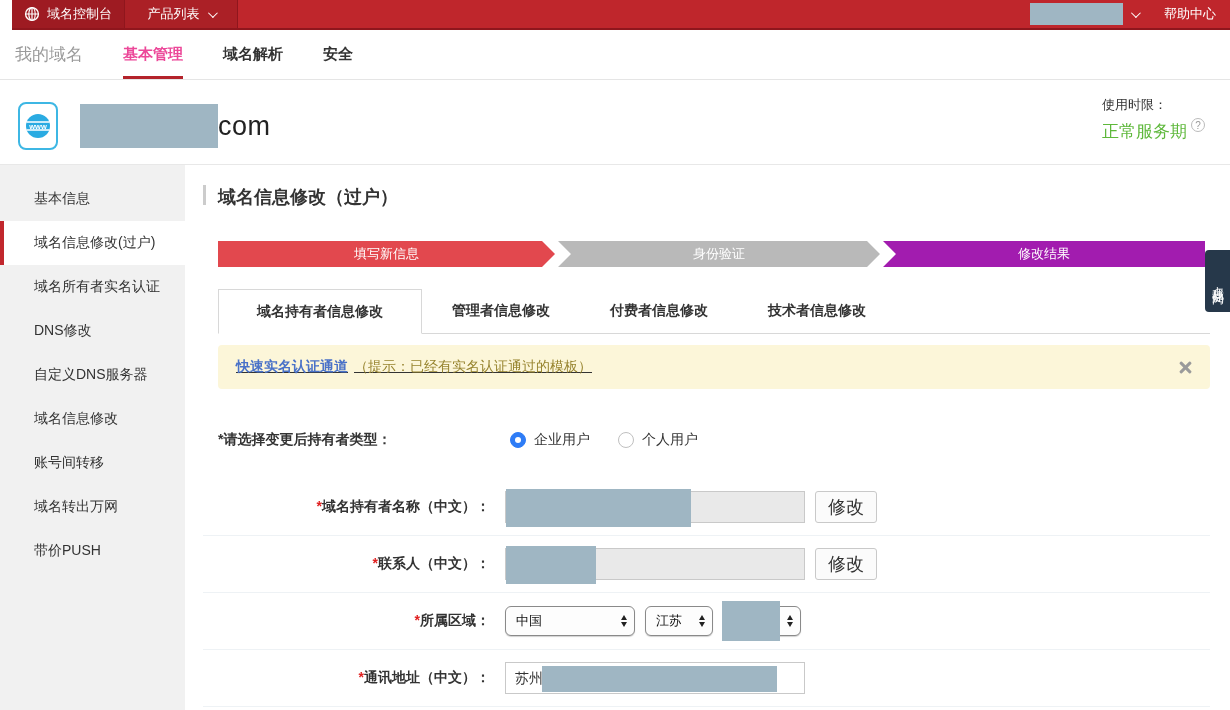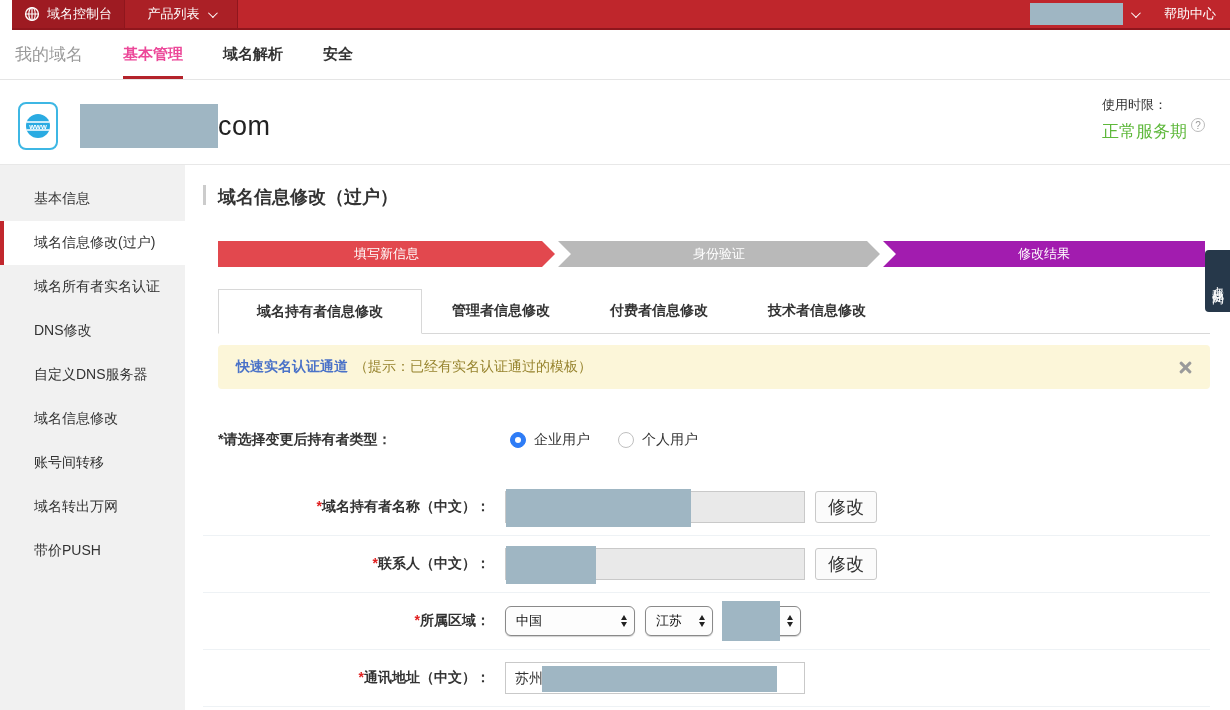--- a/index.html
+++ b/index.html
@@ -74,21 +74,21 @@
     clip-path:polygon(0 0, 100% 0, 100% 100%, 0 100%, 13px 50%); }
 
   
   .tabs { margin:22px 0 0 15px; width:992px; display:flex; border-bottom:1px solid #d8d8d8; height:45px; }
   .tab { padding:0 30px; display:flex; align-items:center; font-size:14px; font-weight:600; color:#333; cursor:pointer; }
   .tab.active { border:1px solid #d8d8d8; border-bottom:1px solid #fff; margin-bottom:-1px; background:#fff;
                 padding:0 38px; font-weight:700; }
 
   
   .notice { margin:11px 0 0 15px; width:992px; height:44px; background:#fcf6d9; border-radius:4px;
-            display:flex; align-items:center; padding:8px 18px; }
+            display:flex; align-items:center; padding:8px 18px;text-decoration:underline; }
   .notice-link { color:#4a72c8; font-size:14px; font-weight:600; cursor:pointer; }
   .notice-hint { color:#97842f; font-size:14px; margin-left:6px; }
   .notice-close { margin-left:auto; width:14px; height:14px; position:relative; cursor:pointer; }
   .notice-close::before, .notice-close::after { content:""; position:absolute; left:6px; top:0;
             width:3px; height:15px; background:#9a9a9a; border-radius:1px; }
   .notice-close::before { transform:rotate(45deg); }
   .notice-close::after { transform:rotate(-45deg); }
 
   
   .form { margin-top:32px; }

